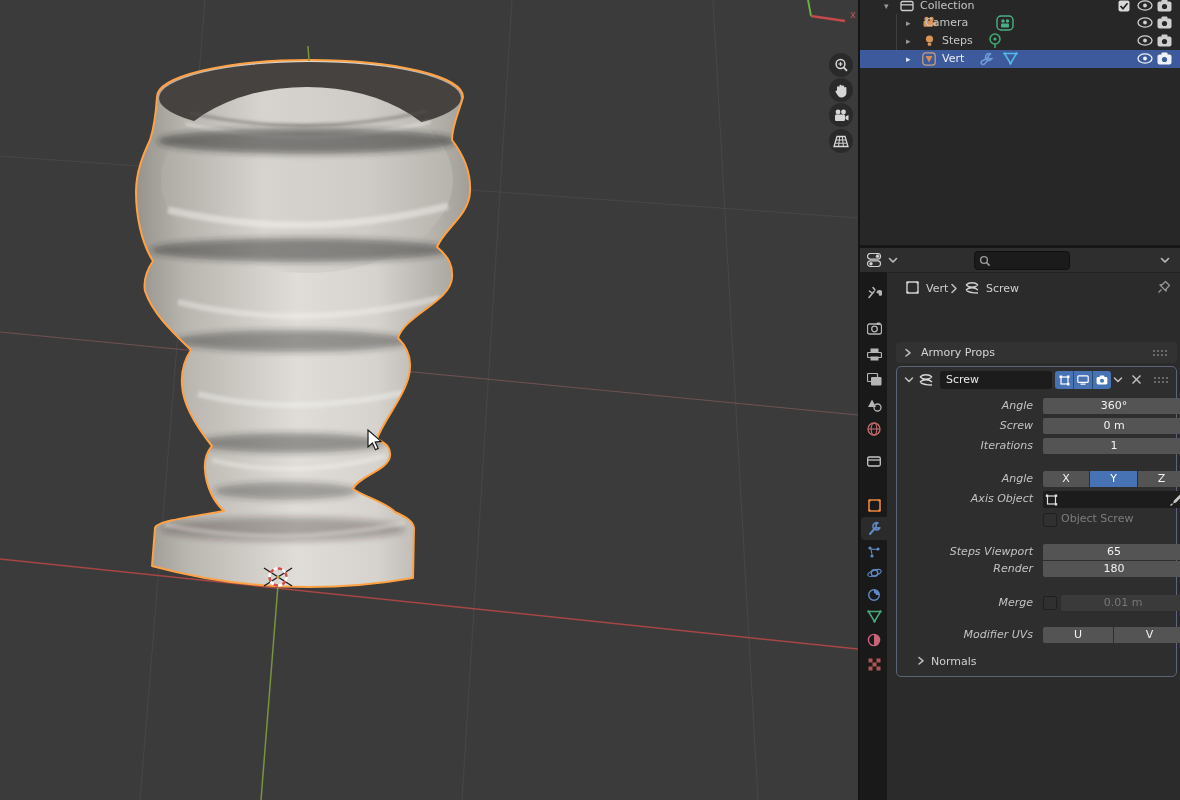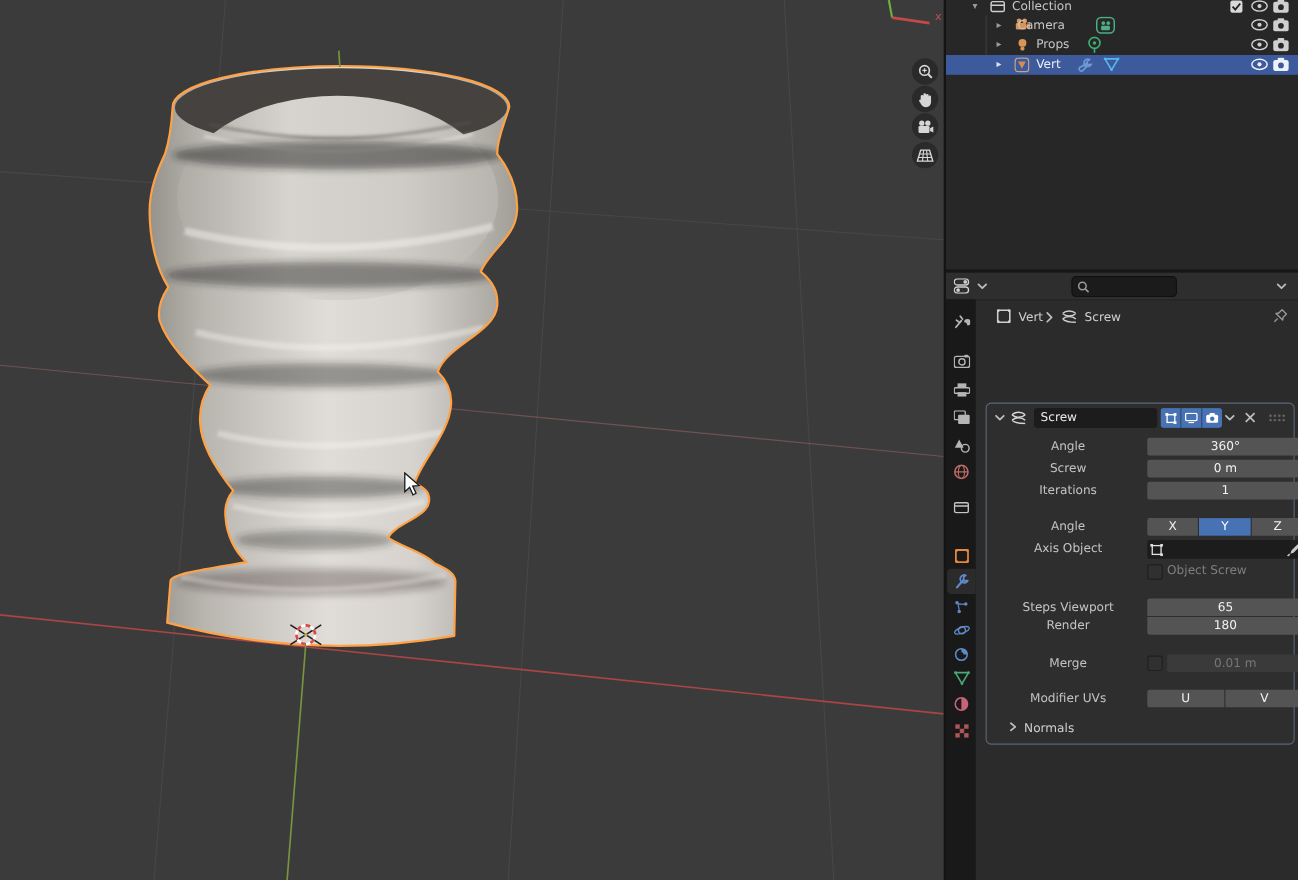--- a/index.html
+++ b/index.html
@@ -25,21 +25,21 @@
   #indent-guide{left:36px;top:14px;width:1px;height:46px;background:#3e3e3e;}
   .divider{left:0;top:245px;width:322px;height:3px;background:#161616;}
   
   #props{left:0;top:248px;width:320px;height:552px;background:#2b2b2b;}
   #tabstrip{left:0;top:24px;width:27px;height:528px;background:#191919;}
   .tab{position:absolute;left:1px;width:26px;height:23px;display:flex;align-items:center;justify-content:center;}
   .tab.active{background:#2b2b2b;border-radius:4px 0 0 4px;}
   #prop-header{left:0;top:0;width:320px;height:24px;background:#2e2e2e;border-bottom:1px solid #232323;}
   #search{left:114px;top:3px;width:94px;height:17px;background:#1b1b1b;border:1px solid #101010;border-radius:4px;}
   #search input{position:absolute;left:18px;top:0;width:70px;height:15px;background:transparent;border:none;color:#ddd;font-size:10px;outline:none;}
-  .lbl-r{position:absolute;left:12px;width:124px;text-align:center;line-height:16px;color:#c3c3c3;}
+  .lbl-r{position:absolute;left:12px;width:124px;text-align:right;line-height:16px;color:#c3c3c3;font-style:italic;}
   .field{position:absolute;left:146px;width:142px;height:16px;background:#545454;border-radius:2px;
          color:#f2f2f2;text-align:center;line-height:16px;}
   .field.dark{background:#1c1c1c;}
   .field.disabled{background:#3a3a3a;color:#777;}
   .seg{position:absolute;height:16px;background:#545454;color:#f2f2f2;text-align:center;line-height:16px;}
   .seg.sel{background:#4772b3;color:#fff;}
   .chk{position:absolute;width:12px;height:12px;background:#303030;border:1px solid #202020;border-radius:2px;}
   #addmod{left:46px;top:63px;width:268px;height:20px;background:#232323;border:1px solid #2e2e2e;border-radius:3px;
           line-height:20px;color:#d8d8d8;}
   #armory{left:36px;top:94px;width:281px;height:21px;background:#323232;border-radius:4px;line-height:21px;color:#d5d5d5;}
@@ -231,21 +231,21 @@
           <circle cx="7.5" cy="7.5" r="2.6" fill="#272727"></circle>
         </svg>
       </div>
 
       <div class="ol-row" style="top:32px">
         <span class="tri" style="left:46px">▸</span>
         <svg class="ol-ico" style="left:63px" width="13" height="13">
           <circle cx="6.5" cy="5" r="3.6" fill="#d89558"></circle>
           <rect x="4.7" y="8.8" width="3.6" height="3" rx="1" fill="#d89558"></rect>
         </svg>
-        <span class="lbl" style="left:82px">Props</span>
+        <span class="lbl" style="left:82px">Steps</span>
         <svg class="ol-ico" style="left:128px;top:1px" width="14" height="16">
           <circle cx="7" cy="6" r="5" fill="none" stroke="#3fae74" stroke-width="1.5"></circle>
           <circle cx="7" cy="6" r="1.6" fill="#3fae74"></circle>
           <line x1="7" y1="11" x2="7" y2="15" stroke="#3fae74" stroke-width="1.5"></line>
         </svg>
         <svg class="ol-ico" style="left:277px" width="16" height="13">
           <ellipse cx="8" cy="6.5" rx="7" ry="4.6" fill="none" stroke="#cfcfcf" stroke-width="1.3"></ellipse>
           <circle cx="8" cy="6.5" r="1.9" fill="#cfcfcf"></circle>
         </svg>
         <svg class="ol-ico" style="left:297px" width="15" height="13">
@@ -429,20 +429,27 @@
       <svg class="abs" style="left:104px;top:33px" width="17" height="13">
         <path d="M2,4 C5,1 11,1 14,4 M2,4 C5,7 11,7 14,4 M2,9 C5,6 11,6 14,9 M2,9 C5,12 11,12 14,12" fill="none" stroke="#cfcfcf" stroke-width="1.3"></path>
       </svg>
       <span class="abs subt" style="left:126px;top:34px">Screw</span>
       <svg class="abs" style="left:297px;top:32px" width="14" height="14">
         <path d="M8.5,1.5 L12.5,5.5 L9.5,8.5 L9,11 L3,5 L5.5,4.5 Z" fill="none" stroke="#969696" stroke-width="1.3" stroke-linejoin="round"></path>
         <line x1="4.5" y1="9.5" x2="1.5" y2="12.5" stroke="#969696" stroke-width="1.3"></line>
       </svg>
 
 
+      <div id="armory" class="abs">
+        <svg class="abs" style="left:8px;top:6px" width="8" height="10">
+          <polyline class="chev" points="2,1.5 6,4.8 2,8"></polyline>
+        </svg>
+        <span style="margin-left:25px">Armory Props</span>
+        <div class="grip abs" style="left:256px;top:7px"></div>
+      </div>
 
       <div id="screwpanel" class="abs">
 
         <svg class="abs" style="left:7px;top:9px" width="10" height="8">
           <polyline class="chev" points="1.5,2 5,5.5 8.5,2"></polyline>
         </svg>
         <svg class="abs" style="left:21px;top:6px" width="17" height="13">
           <path d="M2,4 C5,1 11,1 14,4 M2,4 C5,7 11,7 14,4 M2,9 C5,6 11,6 14,9 M2,9 C5,12 11,12 14,12" fill="none" stroke="#d8d8d8" stroke-width="1.3"></path>
         </svg>
         <div id="modname">Screw</div>

